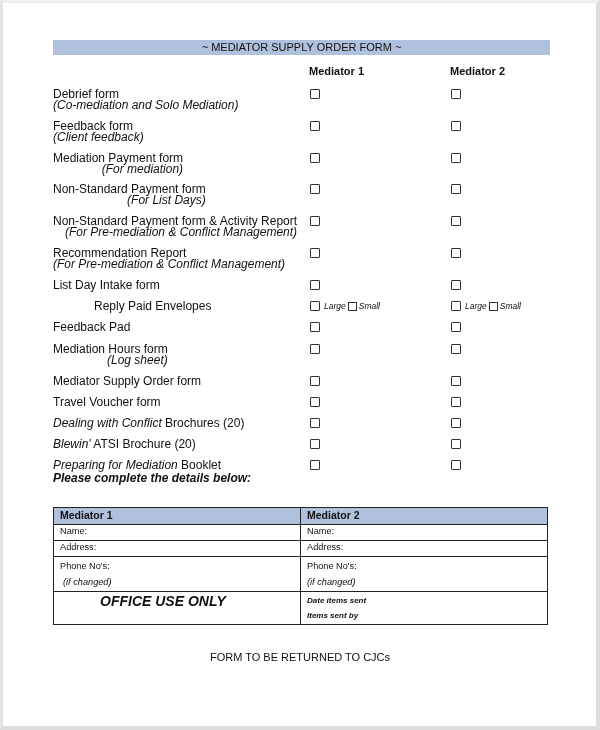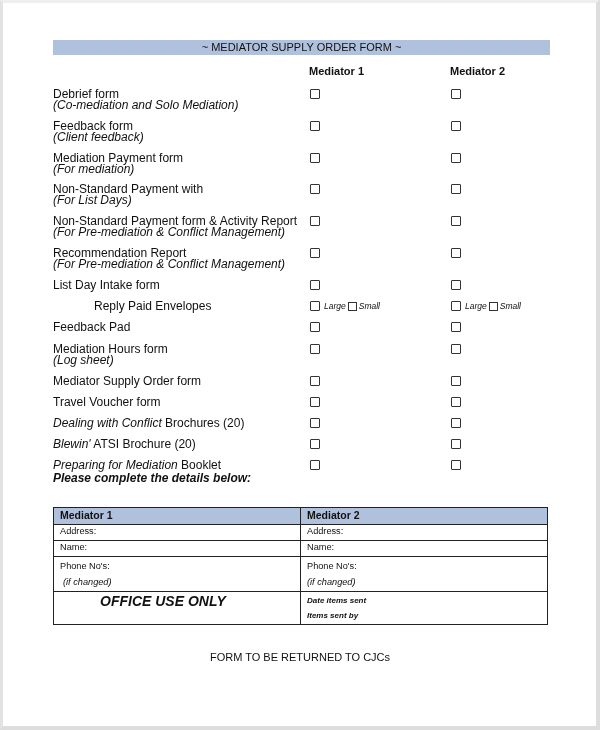--- a/index.html
+++ b/index.html
@@ -4,21 +4,21 @@
 <style>
   * { box-sizing: border-box; margin: 0; padding: 0; }
   html, body { width: 600px; height: 730px; background: #ffffff; overflow: hidden; }
   body { font-family: "Liberation Sans", sans-serif; color: #111; position: relative; }
   .frame { position: absolute; left: 0; top: 0; width: 600px; height: 730px;
     border-left: 3px solid #e2e2e2; border-top: 3px solid #eeeeee; border-right: 4px solid #dddddd; border-bottom: 4px solid #dddddd; }
   .title-bar { position: absolute; left: 53px; top: 40px; width: 497px; height: 15px; background: #b0c1de;
     font-size: 11px; text-align: center; line-height: 15px; color: #111; }
   .col-head { position: absolute; top: 65px; font-size: 11px; font-weight: bold; }
   .item { position: absolute; left: 53px; font-size: 12px; line-height: 11px; }
-  .item .sub { font-style: italic; }
+  .item .sub { font-style: italic; text-align: right; }
   .cb { position: absolute; width: 10px; height: 10px; border: 1.3px solid #333; border-radius: 1px; }
   .size-opt { position: absolute; font-size: 8.5px; font-style: italic; display: flex; align-items: center; }
   .size-opt .mini { width: 9px; height: 9px; border: 1.2px solid #333; display: inline-block; margin-right: 2px; }
   .prompt { position: absolute; left: 53px; top: 471px; font-size: 12px; font-weight: bold; font-style: italic; }
   table.details { position: absolute; left: 53px; top: 507px; width: 495px; border-collapse: collapse; font-size: 9.2px; }
   table.details td { border: 1.3px solid #222; padding: 1px 6px; vertical-align: top; width: 50%; }
   table.details tr.hdr td { background: #b0c1de; font-weight: bold; font-size: 10.5px; height: 17px; }
   table.details tr.r16 td { height: 16px; }
   table.details tr.phone td { height: 33px; line-height: 16px; margin-left: 28px; }
   table.details tr.office td { height: 31px; }
@@ -49,21 +49,21 @@
     </div>
     <div class="cb" style="left: 310px; top: 121px;"></div>
     <div class="cb" style="left: 451px; top: 121px;"></div>
     <div class="item" style="top: 153px;">
       <div><span>Mediation Payment form</span></div>
       <div class="sub">(For mediation)</div>
     </div>
     <div class="cb" style="left: 310px; top: 153px;"></div>
     <div class="cb" style="left: 451px; top: 153px;"></div>
     <div class="item" style="top: 184px;">
-      <div><span>Non-Standard Payment with</span></div>
+      <div><span>Non-Standard Payment form</span></div>
       <div class="sub">(For List Days)</div>
     </div>
     <div class="cb" style="left: 310px; top: 184px;"></div>
     <div class="cb" style="left: 451px; top: 184px;"></div>
     <div class="item" style="top: 216px;">
       <div><span>Non-Standard Payment form &amp; Activity Report</span></div>
       <div class="sub">(For Pre-mediation &amp; Conflict Management)</div>
     </div>
     <div class="cb" style="left: 310px; top: 216px;"></div>
     <div class="cb" style="left: 451px; top: 216px;"></div>
@@ -133,26 +133,26 @@
 
 <div class="prompt">Please complete the details below:</div>
 
 <table class="details">
   <tbody>
       <tr class="hdr">
     <td>Mediator 1</td>
     <td>Mediator 2</td>
   </tr>
   <tr class="r16">
+    <td>Name:</td>
+    <td>Name:</td>
+  </tr>
+  <tr class="r16">
     <td>Address:</td>
     <td>Address:</td>
-  </tr>
-  <tr class="r16">
-    <td>Name:</td>
-    <td>Name:</td>
   </tr>
   <tr class="phone">
     <td>
       <span>Phone No's:</span><br>
       <i style="padding-left:3px;">(if changed)</i>
     </td>
     <td>
       <span>Phone No's:</span><br>
       <i>(if changed)</i>
     </td>

